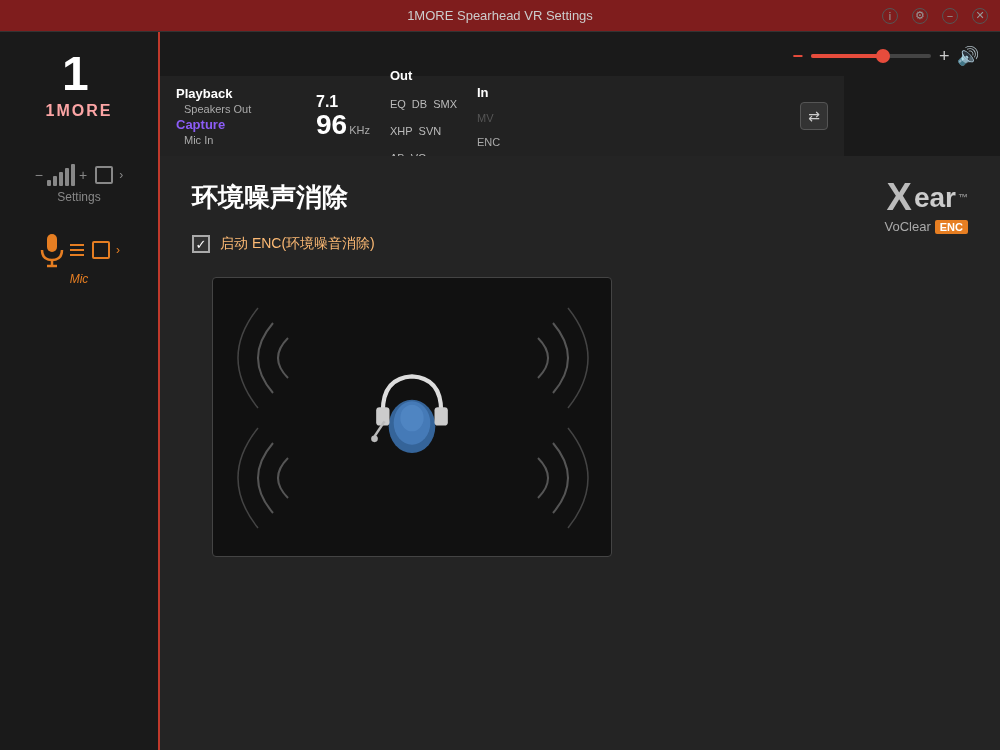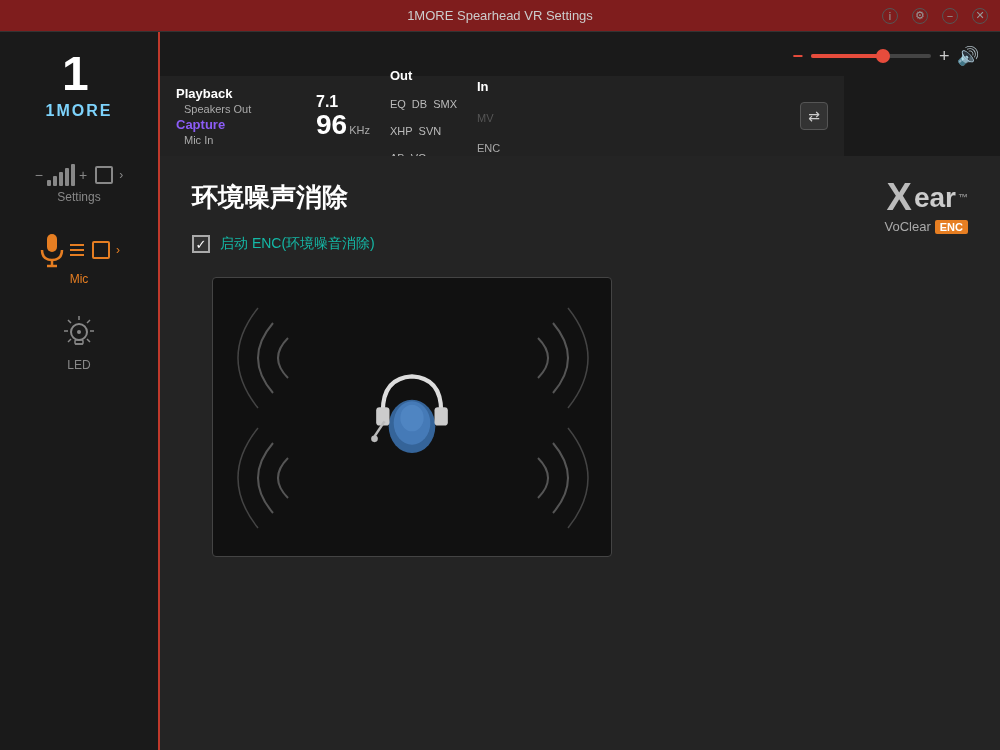--- a/index.html
+++ b/index.html
@@ -64,21 +64,21 @@
       align-items: center;
       padding-top: 16px;
     }
     #logo-area {
       display: flex;
       flex-direction: column;
       align-items: center;
       margin-bottom: 30px;
     }
     .logo-text {
-      color: #7dd3fc;
+      color: #fca5a5;
       font-size: 16px;
       font-weight: bold;
       letter-spacing: 2px;
       margin-top: 4px;
     }
 
     .sidebar-item {
       display: flex;
       flex-direction: column;
       align-items: center;
@@ -212,21 +212,21 @@
       flex-wrap: wrap;
     }
     .out-tag {
       font-size: 11px;
       color: #bbb;
     }
 
     #in-section {
       display: flex;
       flex-direction: column;
-      gap: 18px;
+      gap: 12px;
     }
     .in-title {
       font-size: 13px;
       font-weight: bold;
       color: #fff;
     }
     .in-tags {
       display: flex;
       gap: 6px;
       flex-wrap: wrap;
@@ -347,21 +347,21 @@
       justify-content: center;
       cursor: pointer;
       flex-shrink: 0;
     }
     .checkbox-check {
       color: #fff;
       font-size: 13px;
     }
     .checkbox-label {
       font-size: 14px;
-      color: #14b8a6;
+      color: #fdba74;
     }
 
     
     #enc-viz {
       width: 400px;
       height: 280px;
       background: #111;
       border: 1px solid #444;
       border-radius: 4px;
       position: relative;
@@ -473,44 +473,23 @@
         </svg>
 
         <svg width="14" height="18" viewBox="0 0 14 18">
           <line x1="0" y1="4" x2="14" y2="4" stroke="#e67e22" stroke-width="2"></line>
           <line x1="0" y1="9" x2="14" y2="9" stroke="#e67e22" stroke-width="2"></line>
           <line x1="0" y1="14" x2="14" y2="14" stroke="#e67e22" stroke-width="2"></line>
         </svg>
         <div class="box-icon" style="border-color:#e67e22;"></div>
         <span class="chevron-right" style="color:#e67e22;">›</span>
       </div>
-      <span class="item-label" style="color:#e67e22;">Mic</span>
+      <span class="item-label" style="color:#e67e22;font-style:italic;">Mic</span>
     </div>
 
-    <div class="sidebar-item">
-
-      <svg width="34" height="40" viewBox="0 0 34 40">
-
-        <line x1="17" y1="2" x2="17" y2="6" stroke="#888" stroke-width="1.5"></line>
-        <line x1="2" y1="17" x2="6" y2="17" stroke="#888" stroke-width="1.5"></line>
-        <line x1="28" y1="17" x2="32" y2="17" stroke="#888" stroke-width="1.5"></line>
-        <line x1="6" y1="6" x2="9" y2="9" stroke="#888" stroke-width="1.5"></line>
-        <line x1="28" y1="6" x2="25" y2="9" stroke="#888" stroke-width="1.5"></line>
-        <line x1="6" y1="28" x2="9" y2="25" stroke="#888" stroke-width="1.5"></line>
-        <line x1="28" y1="28" x2="25" y2="25" stroke="#888" stroke-width="1.5"></line>
-
-        <circle cx="17" cy="18" r="8" fill="none" stroke="#888" stroke-width="2"></circle>
-
-        <rect x="13" y="26" width="8" height="4" rx="1" fill="none" stroke="#888" stroke-width="1.5"></rect>
-        <line x1="13" y1="30" x2="21" y2="30" stroke="#888" stroke-width="1.5"></line>
-
-        <circle cx="17" cy="18" r="2" fill="#888"></circle>
-      </svg>
-      <span class="item-label">LED</span>
-    </div>
   </div>
 
   <div id="content-wrapper">
 
     <div id="header">
       <div id="device-info">
         <span class="device-playback">Playback</span>
         <span class="device-sub">Speakers Out</span>
         <span class="device-capture">Capture</span>
         <span class="device-sub">Mic In</span>

